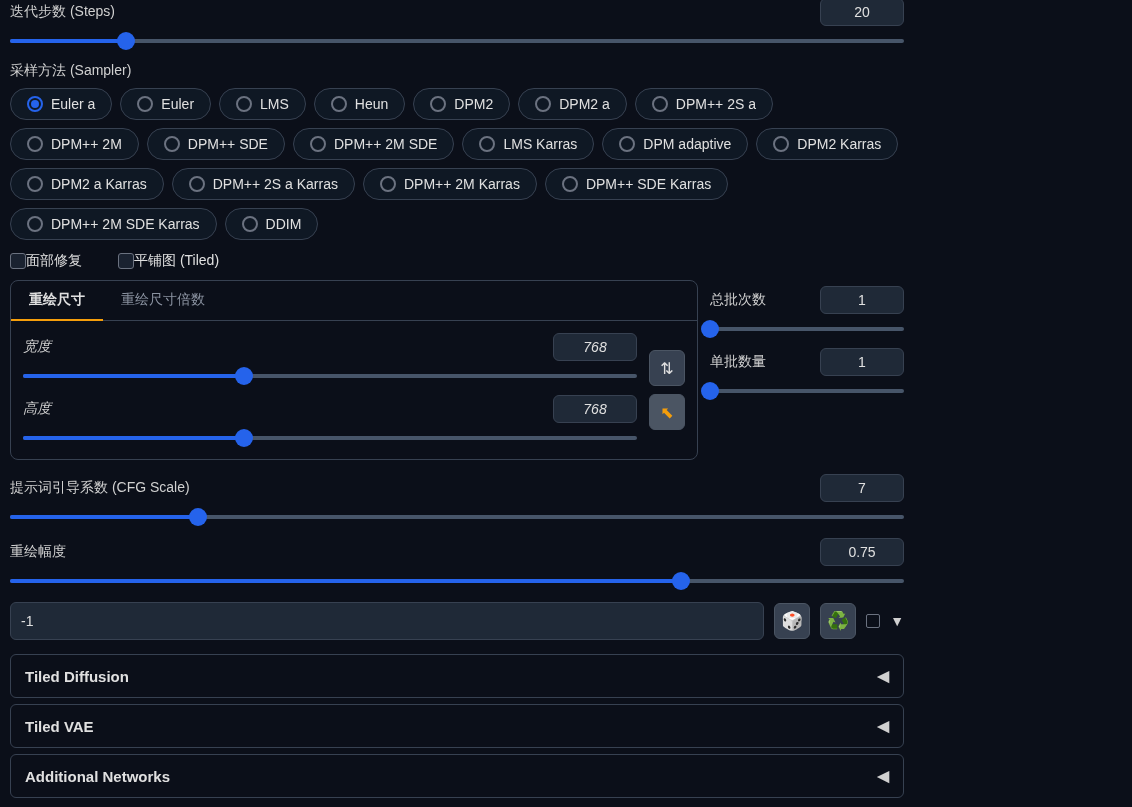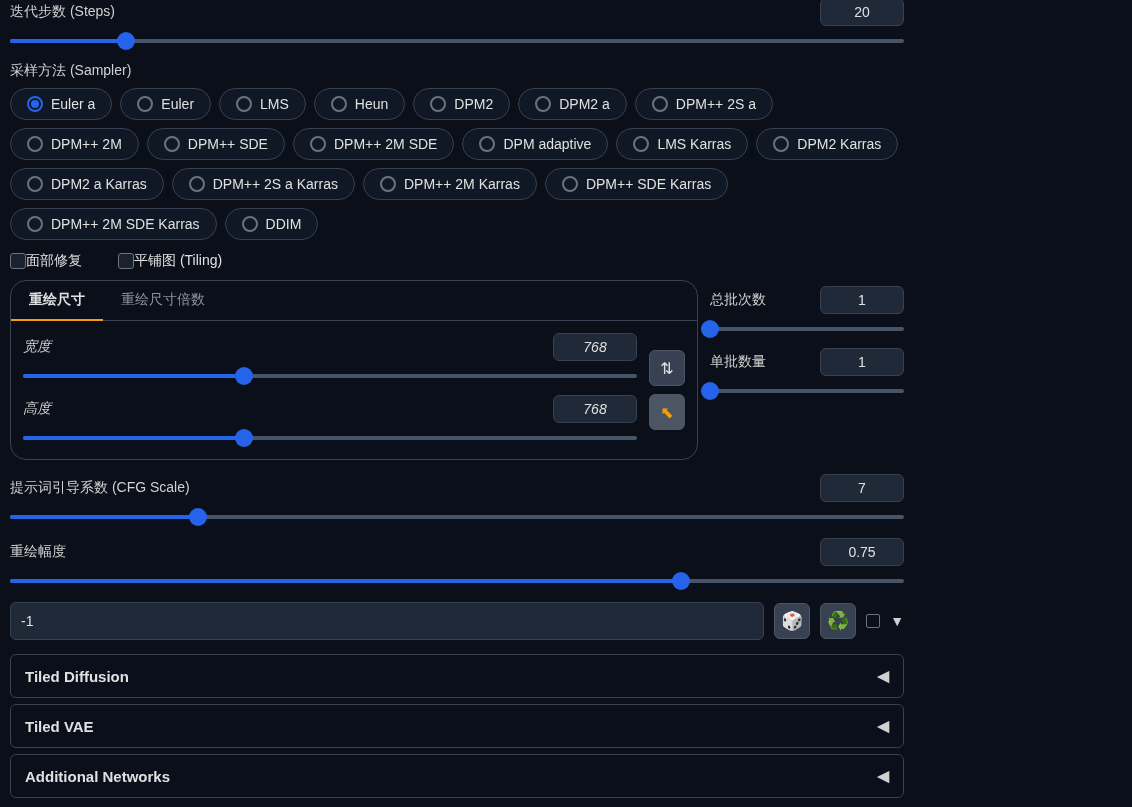--- a/index.html
+++ b/index.html
@@ -70,21 +70,21 @@
   
   .check-row { display:flex; gap:36px; margin: 4px 0 10px;}
   .check-item { display:flex; align-items:center; gap:0; cursor:pointer;}
   .check-box {
     width:16px; height:16px; border:1px solid #6b7280; border-radius:3px;
     background:#1a2230;
   }
   
   
   .tabbox {
-    border:1px solid #374151; border-radius:16px;
+    border:1px solid #374151; border-radius:8px;
   }
   .tabs { display:flex; border-bottom:1px solid #374151;}
   .tab {
     padding: 10px 18px;
     color:#8b93a1;
     cursor:pointer;
   }
   .tab.active {
     color:#e0e0e0;
     border-bottom:2px solid #f59e0b;
@@ -199,25 +199,25 @@
         <div class="radio-pill">
           <span class="radio-circle"></span>
           <span>DPM++ SDE</span>
         </div>
         <div class="radio-pill">
           <span class="radio-circle"></span>
           <span>DPM++ 2M SDE</span>
         </div>
         <div class="radio-pill">
           <span class="radio-circle"></span>
+          <span>LMS Karras</span>
+        </div>
+        <div class="radio-pill">
+          <span class="radio-circle"></span>
           <span>DPM adaptive</span>
-        </div>
-        <div class="radio-pill">
-          <span class="radio-circle"></span>
-          <span>LMS Karras</span>
         </div>
         <div class="radio-pill">
           <span class="radio-circle"></span>
           <span>DPM2 Karras</span>
         </div>
         <div class="radio-pill">
           <span class="radio-circle"></span>
           <span>DPM2 a Karras</span>
         </div>
         <div class="radio-pill">
@@ -243,21 +243,21 @@
       </div>
 </div>
 
 <div class="check-row">
   <div class="check-item">
     <div class="check-box"></div>
         <span>面部修复</span>
   </div>
   <div class="check-item">
     <div class="check-box"></div>
-        <span>平铺图 (Tiling)</span>
+        <span>平铺图 (Tiled)</span>
   </div>
 </div>
 
 <div class="two-col">
   <div class="col-left">
     <div class="tabbox">
       <div class="tabs">
         <div class="tab active">重绘尺寸</div>
         <div class="tab">重绘尺寸倍数</div>
       </div>

